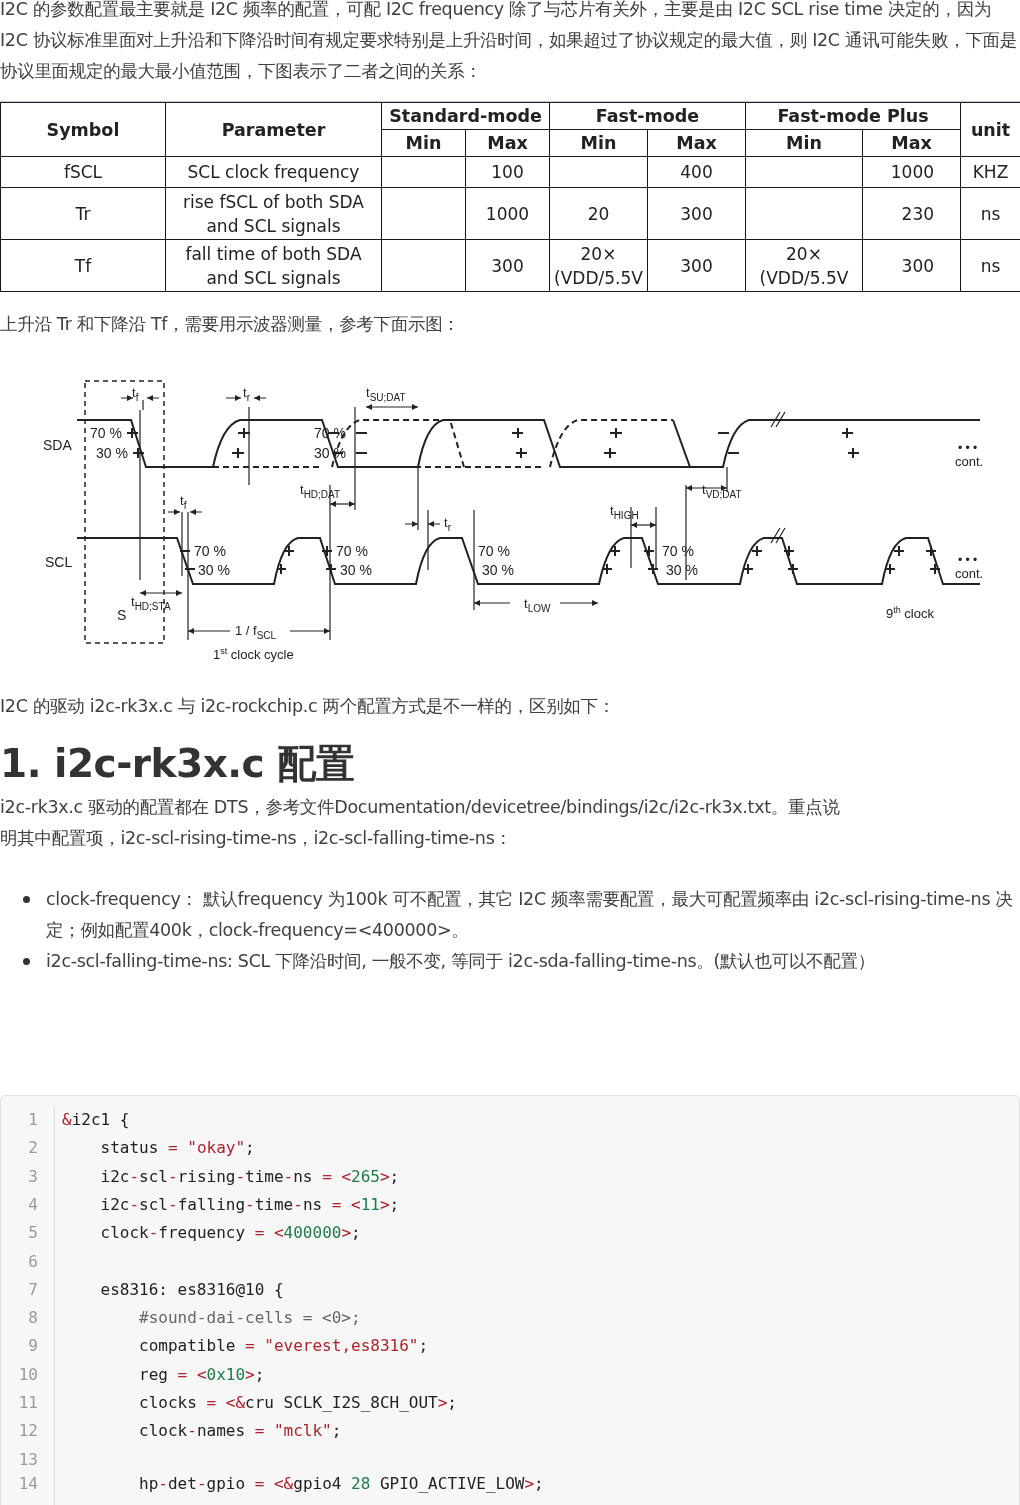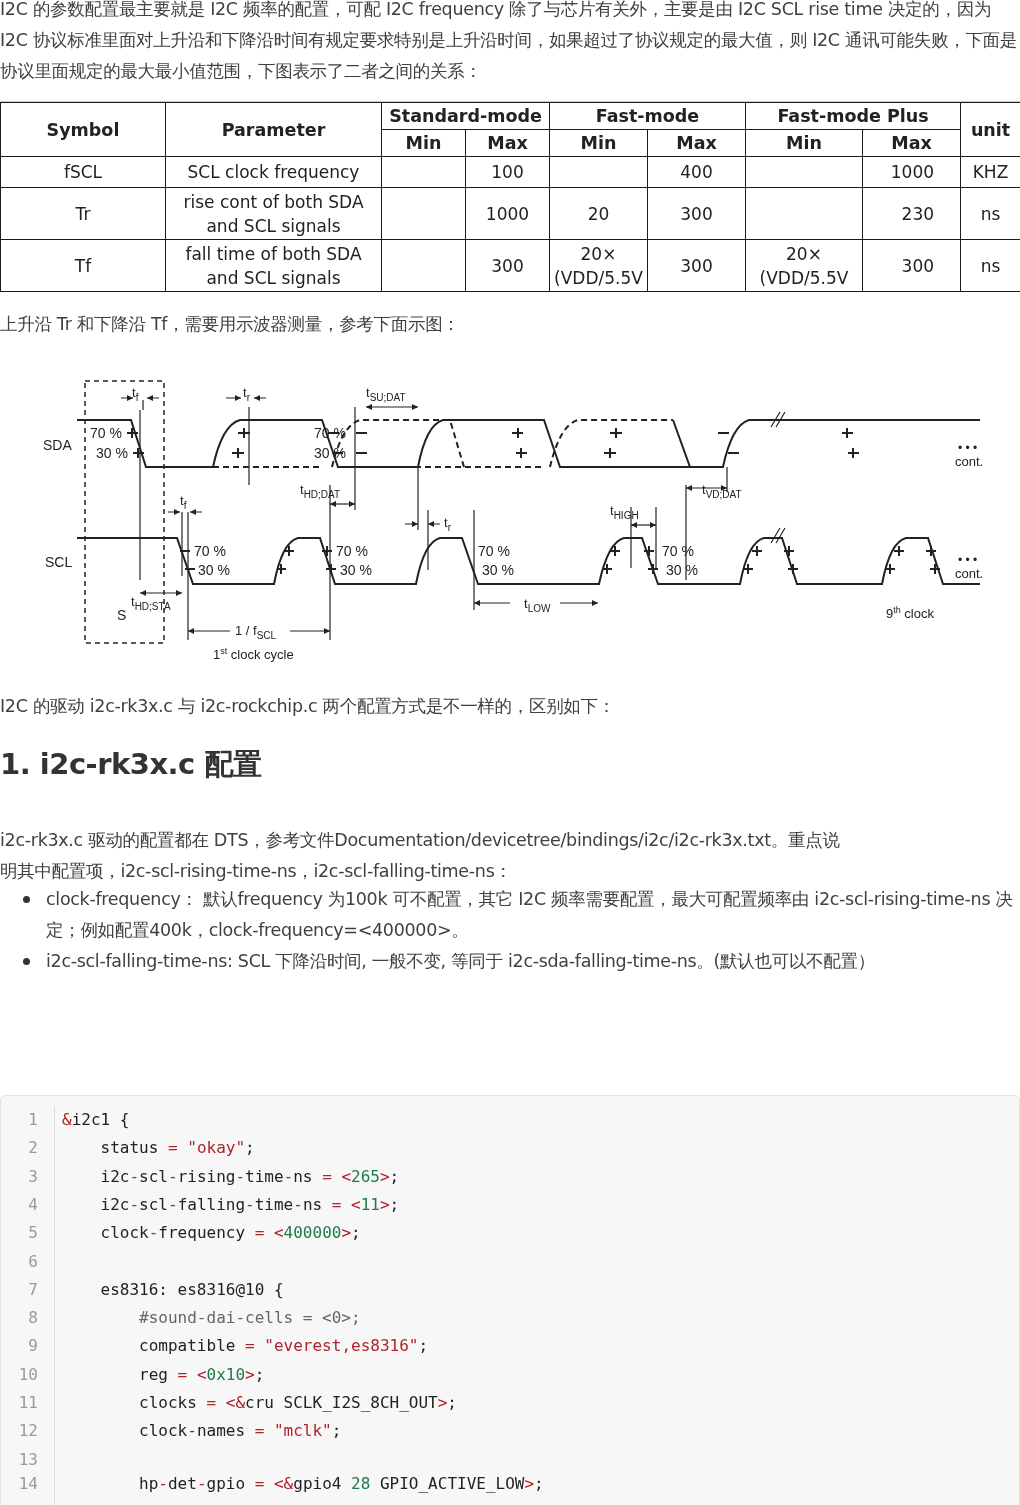--- a/index.html
+++ b/index.html
@@ -40,24 +40,24 @@
 
   .p2 { position: absolute; left: 0; top: 309px; }
 
   
   .diagram { position: absolute; left: 30px; top: 370px; width: 980px; height: 300px; }
   .diagram svg text { font-family: "Liberation Sans", "DejaVu Sans", sans-serif; fill: #222; }
 
   .p3 { position: absolute; left: 0; top: 691px; }
   h1.sec {
     position: absolute; left: 0; top: 742px; margin: 0;
-    font-size: 29px; font-weight: bold; color: #333; letter-spacing: -0.5px;
+    font-size: 39px; font-weight: bold; color: #333; letter-spacing: -0.5px;
     line-height: 44px;
   }
-  .p4 { position: absolute; left: 0; top: 825px; width: 856px; }
+  .p4 { position: absolute; left: 0; top: 792px; width: 856px; }
 
   ul.bullets {
     position: absolute; left: 0; top: 884px; width: 1020px;
     margin: 0; padding: 0; list-style: none;
   }
   ul.bullets li {
     position: relative; padding-left: 46px; line-height: 31px;
     font-size: 17.5px; color: #404040; letter-spacing: -0.3px;
   }
   ul.bullets li::before {
@@ -132,21 +132,21 @@
         <td>100</td>
         <td></td>
         <td>400</td>
         <td></td>
         <td class="rt">1000</td>
         <td>KHZ</td>
       </tr>
       <tr class="r2">
         <td>Tr</td>
         <td>
-          <div>rise cont of both SDA</div>
+          <div>rise fSCL of both SDA</div>
           <div>and SCL signals</div>
         </td>
         <td></td>
         <td>1000</td>
         <td>20</td>
         <td>300</td>
         <td></td>
         <td class="rt">230</td>
         <td>ns</td>
       </tr>

